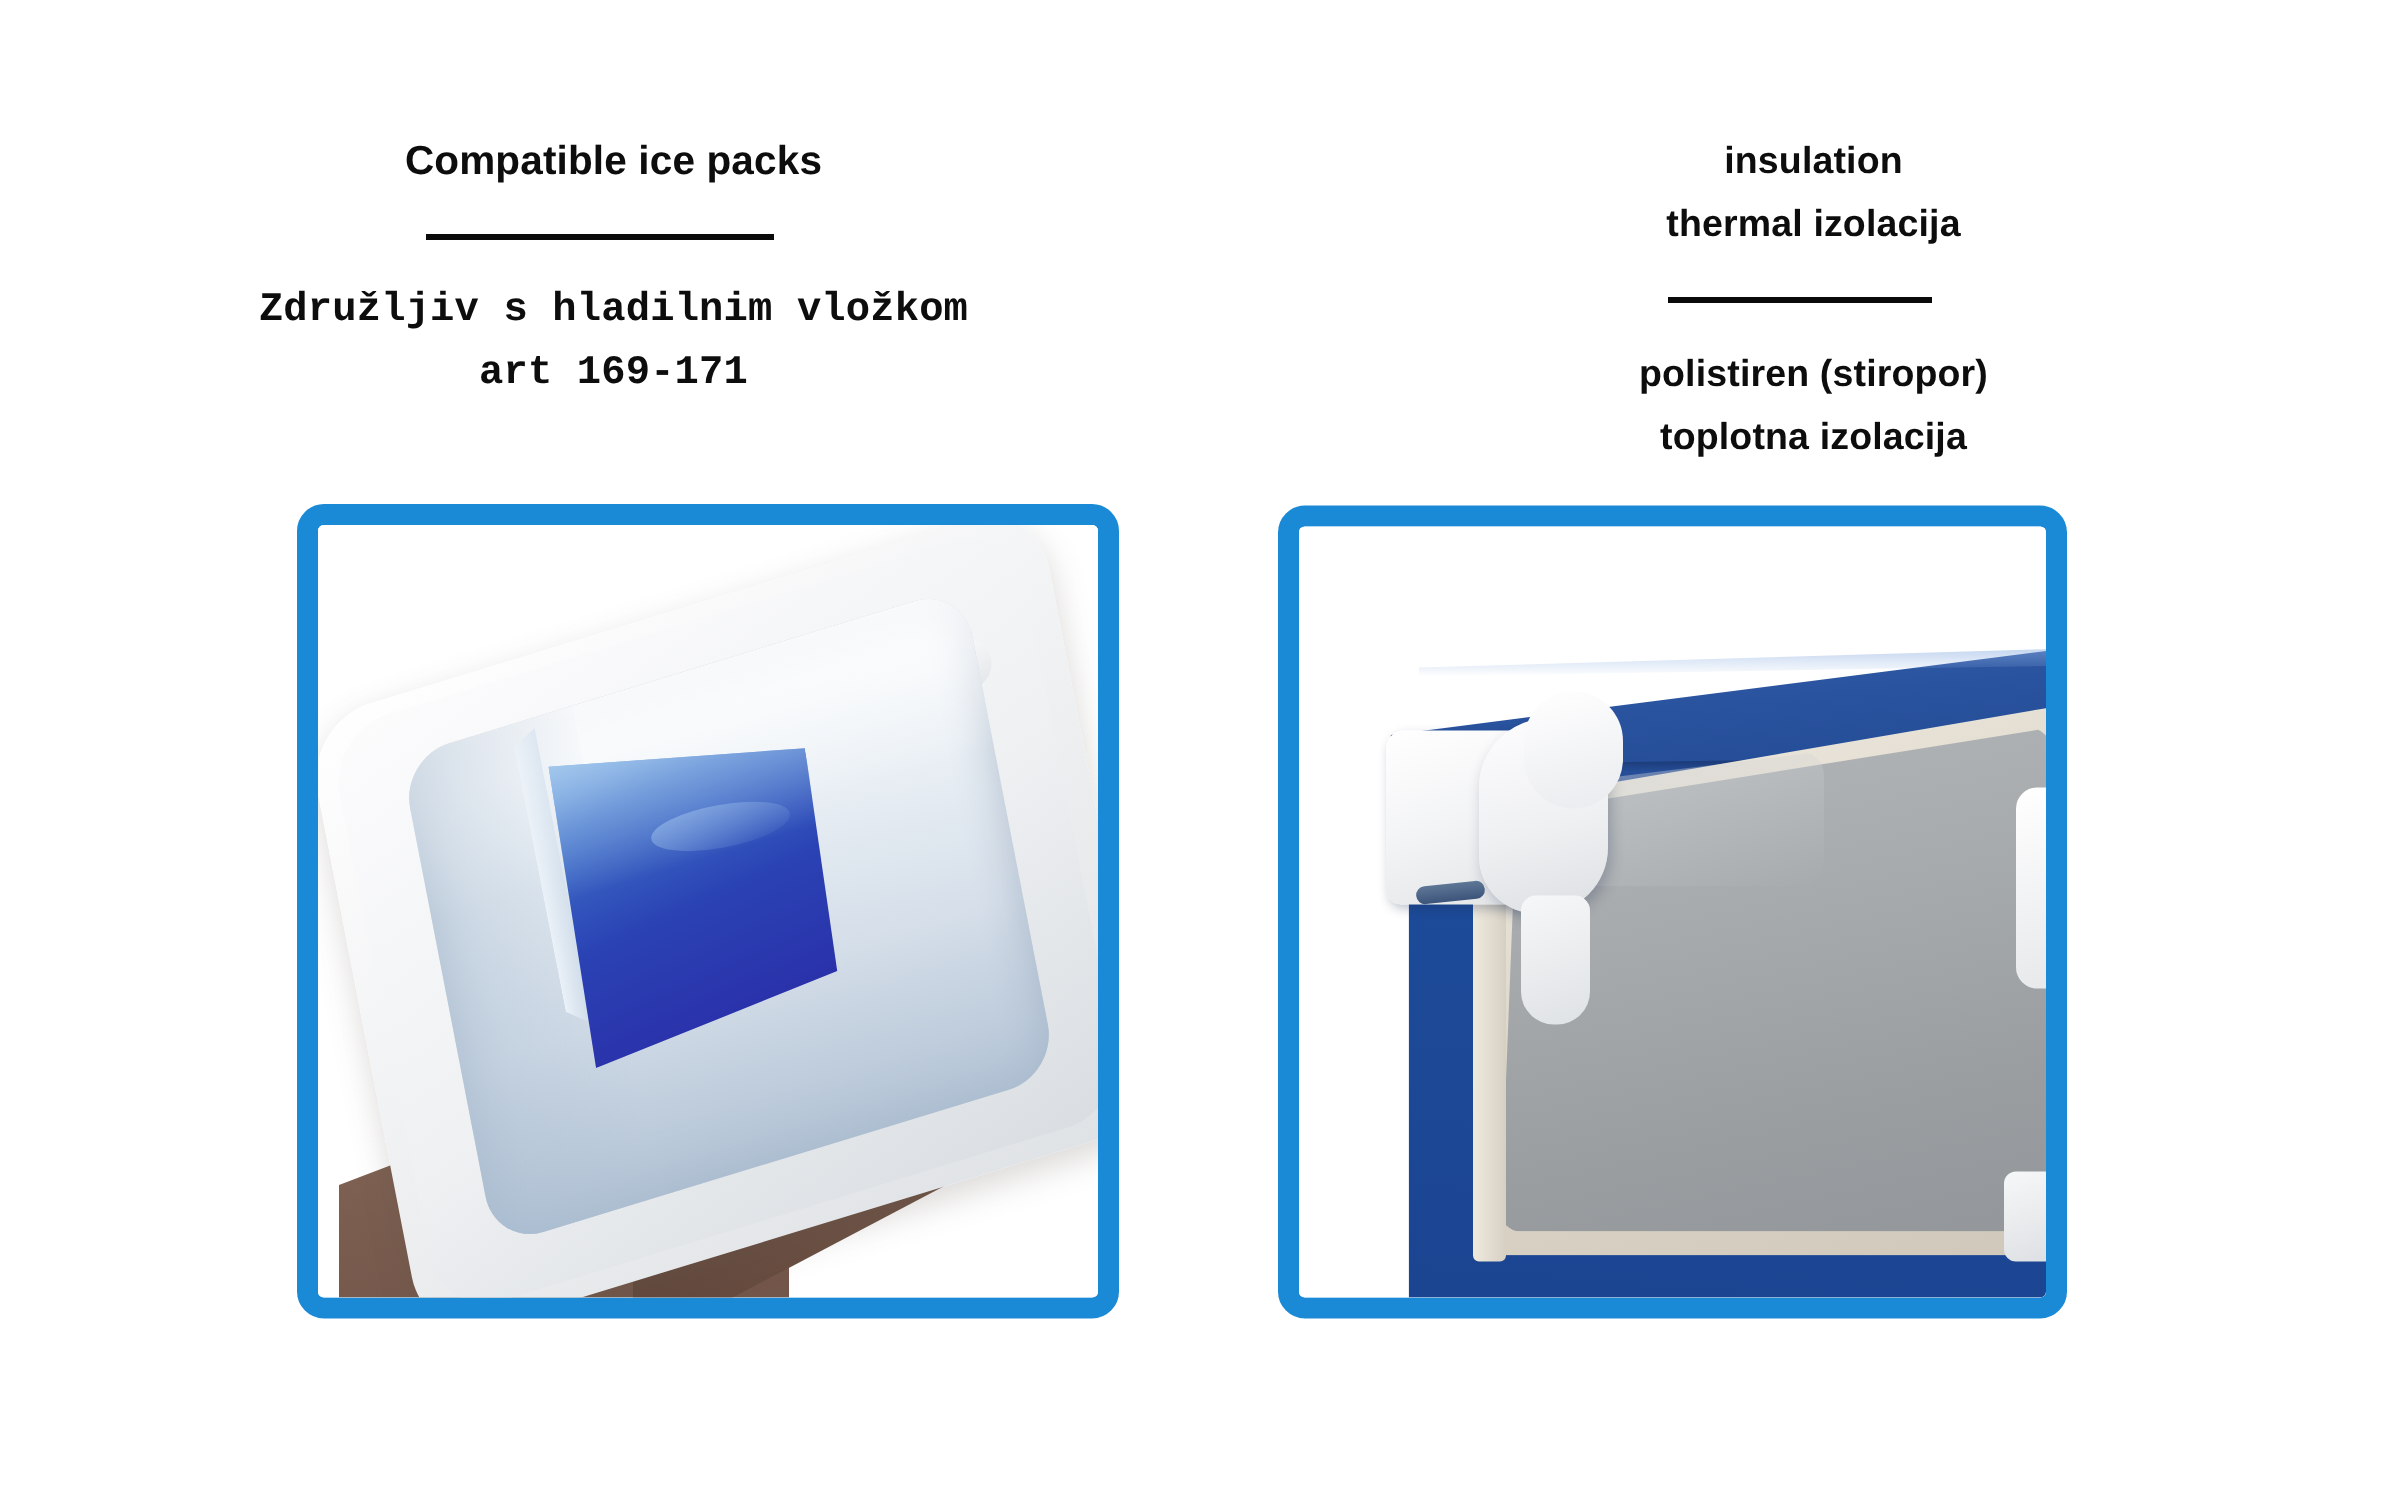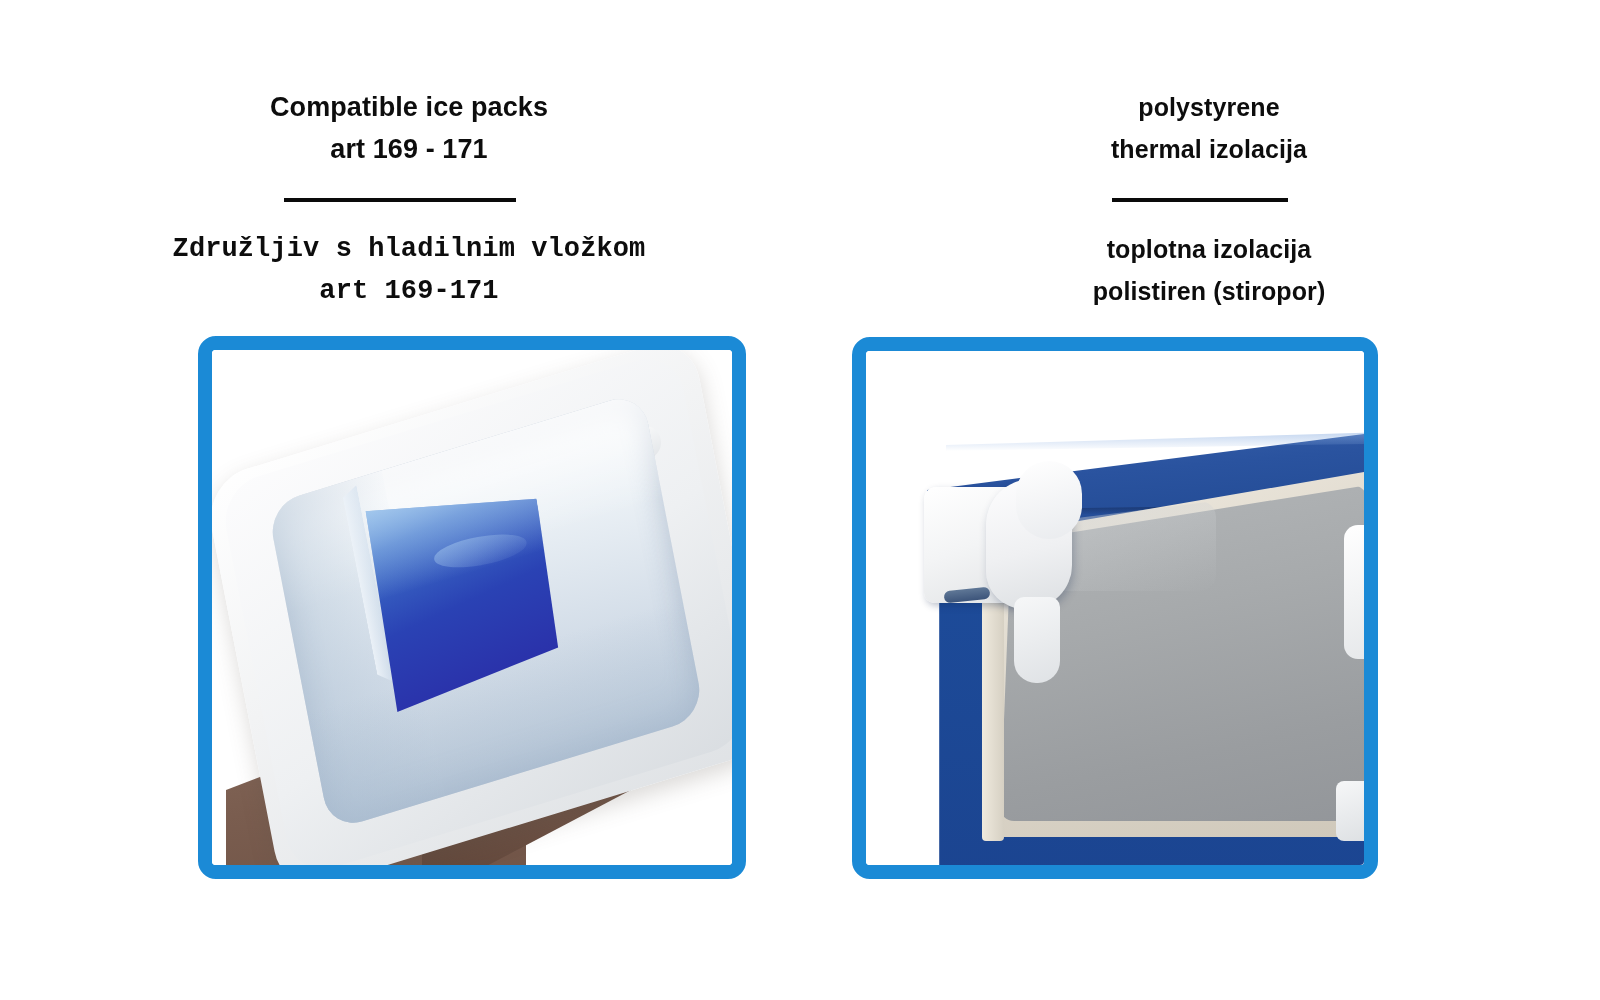--- a/index.html
+++ b/index.html
@@ -324,21 +324,20 @@
   }
 </style>
 </head>
 <body>
 
 <div class="panel panel-left">
 
   <div class="caption">
     <div class="cap-en">
       <div class="cap-line">Compatible ice packs</div>
-      <div class="cap-line">art 169 - 171</div>
     </div>
 
     <div class="divider-wrap">
       <div class="divider"></div>
     </div>
 
     <div class="cap-sl">
       <div class="cap-line">Združljiv s hladilnim vložkom</div>
       <div class="cap-line">art 169-171</div>
     </div>
@@ -364,31 +363,31 @@
         </div>
       </div>
     </div>
   </div>
 </div>
 
 <div class="panel panel-right">
 
   <div class="caption">
     <div class="cap-en">
-      <div class="cap-line">polystyrene</div>
+      <div class="cap-line">insulation</div>
       <div class="cap-line">thermal izolacija</div>
     </div>
 
     <div class="divider-wrap">
       <div class="divider"></div>
     </div>
 
     <div class="cap-sl">
+      <div class="cap-line">polistiren (stiropor)</div>
       <div class="cap-line">toplotna izolacija</div>
-      <div class="cap-line">polistiren (stiropor)</div>
     </div>
   </div>
 
   <div class="photo-frame">
     <div class="photo-inner">
       <div class="rp">
         <div class="rp-body"></div>
         <div class="rp-lid"></div>
         <div class="rp-lid-hl"></div>
         <div class="rp-lid-seam"></div>

